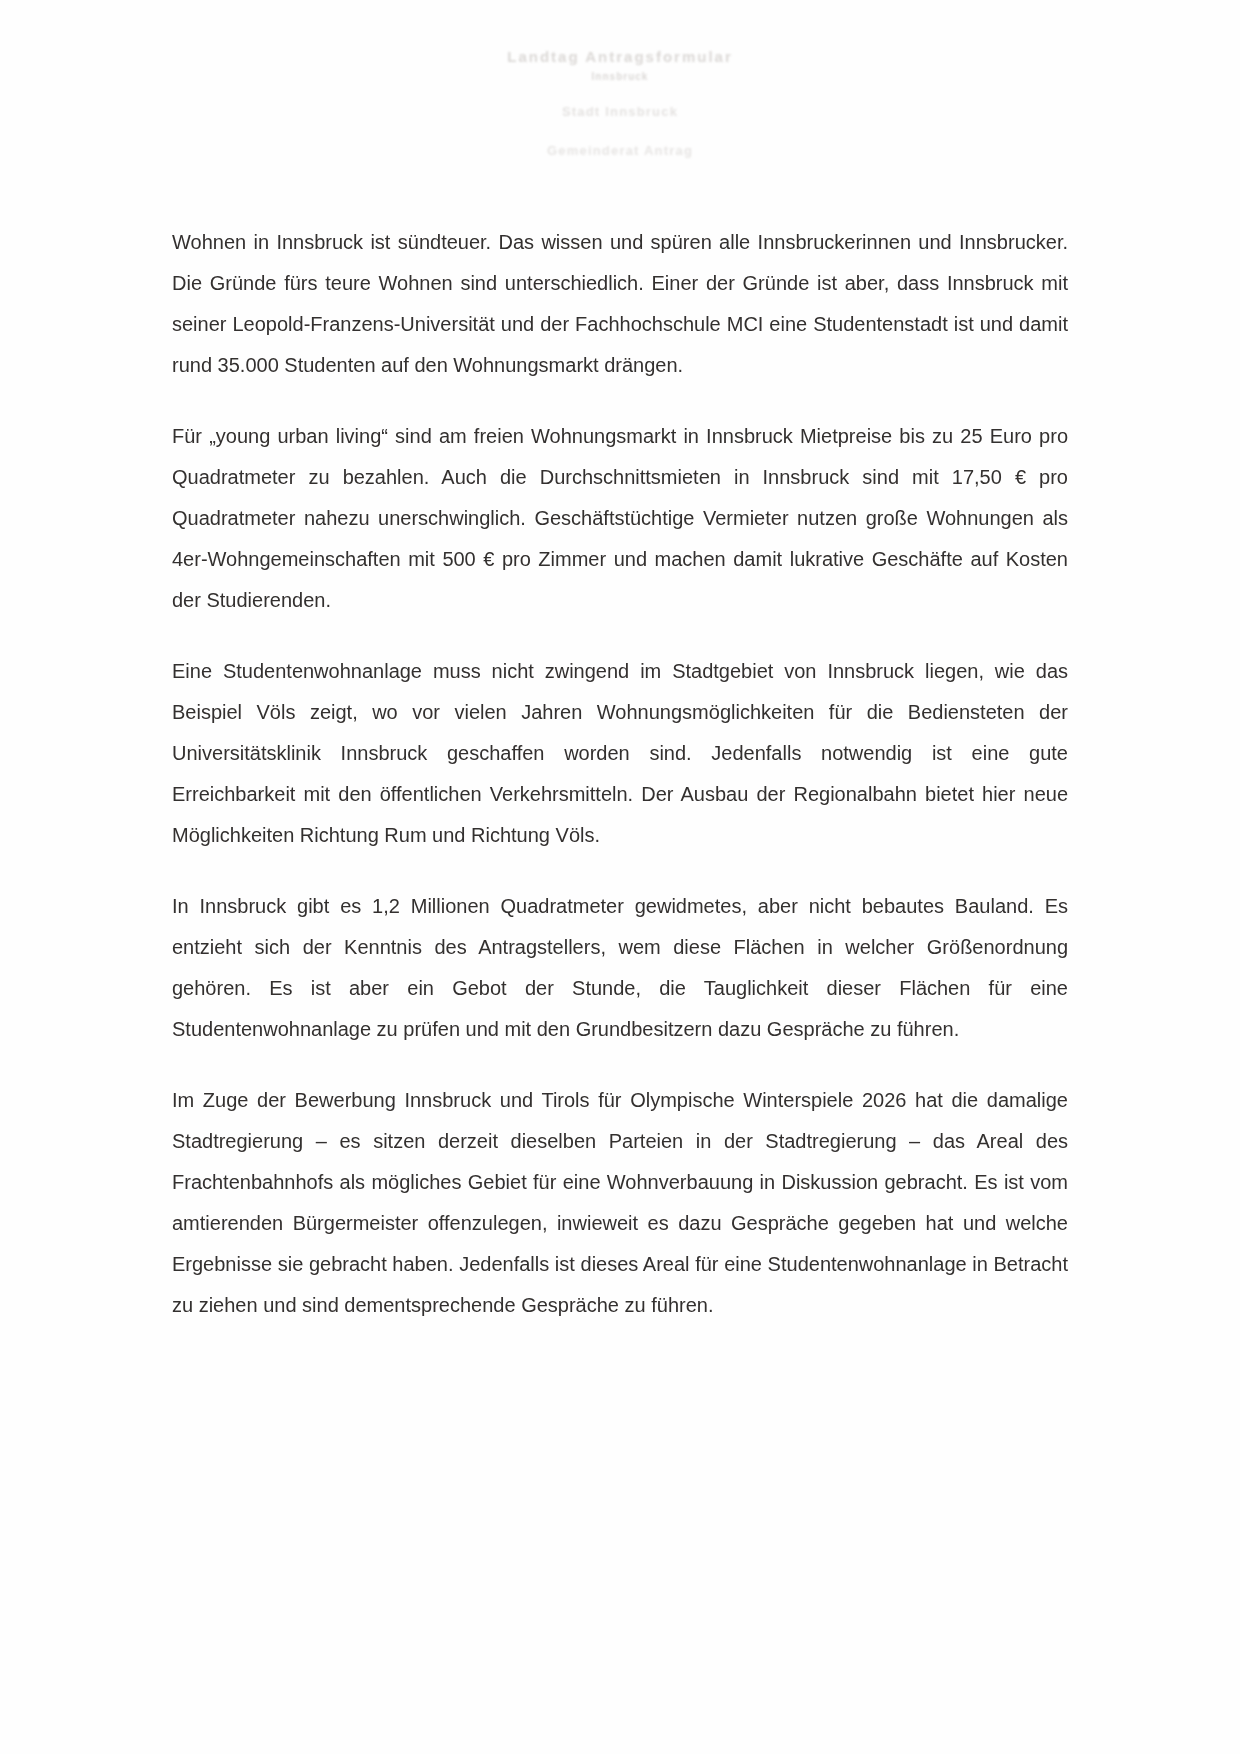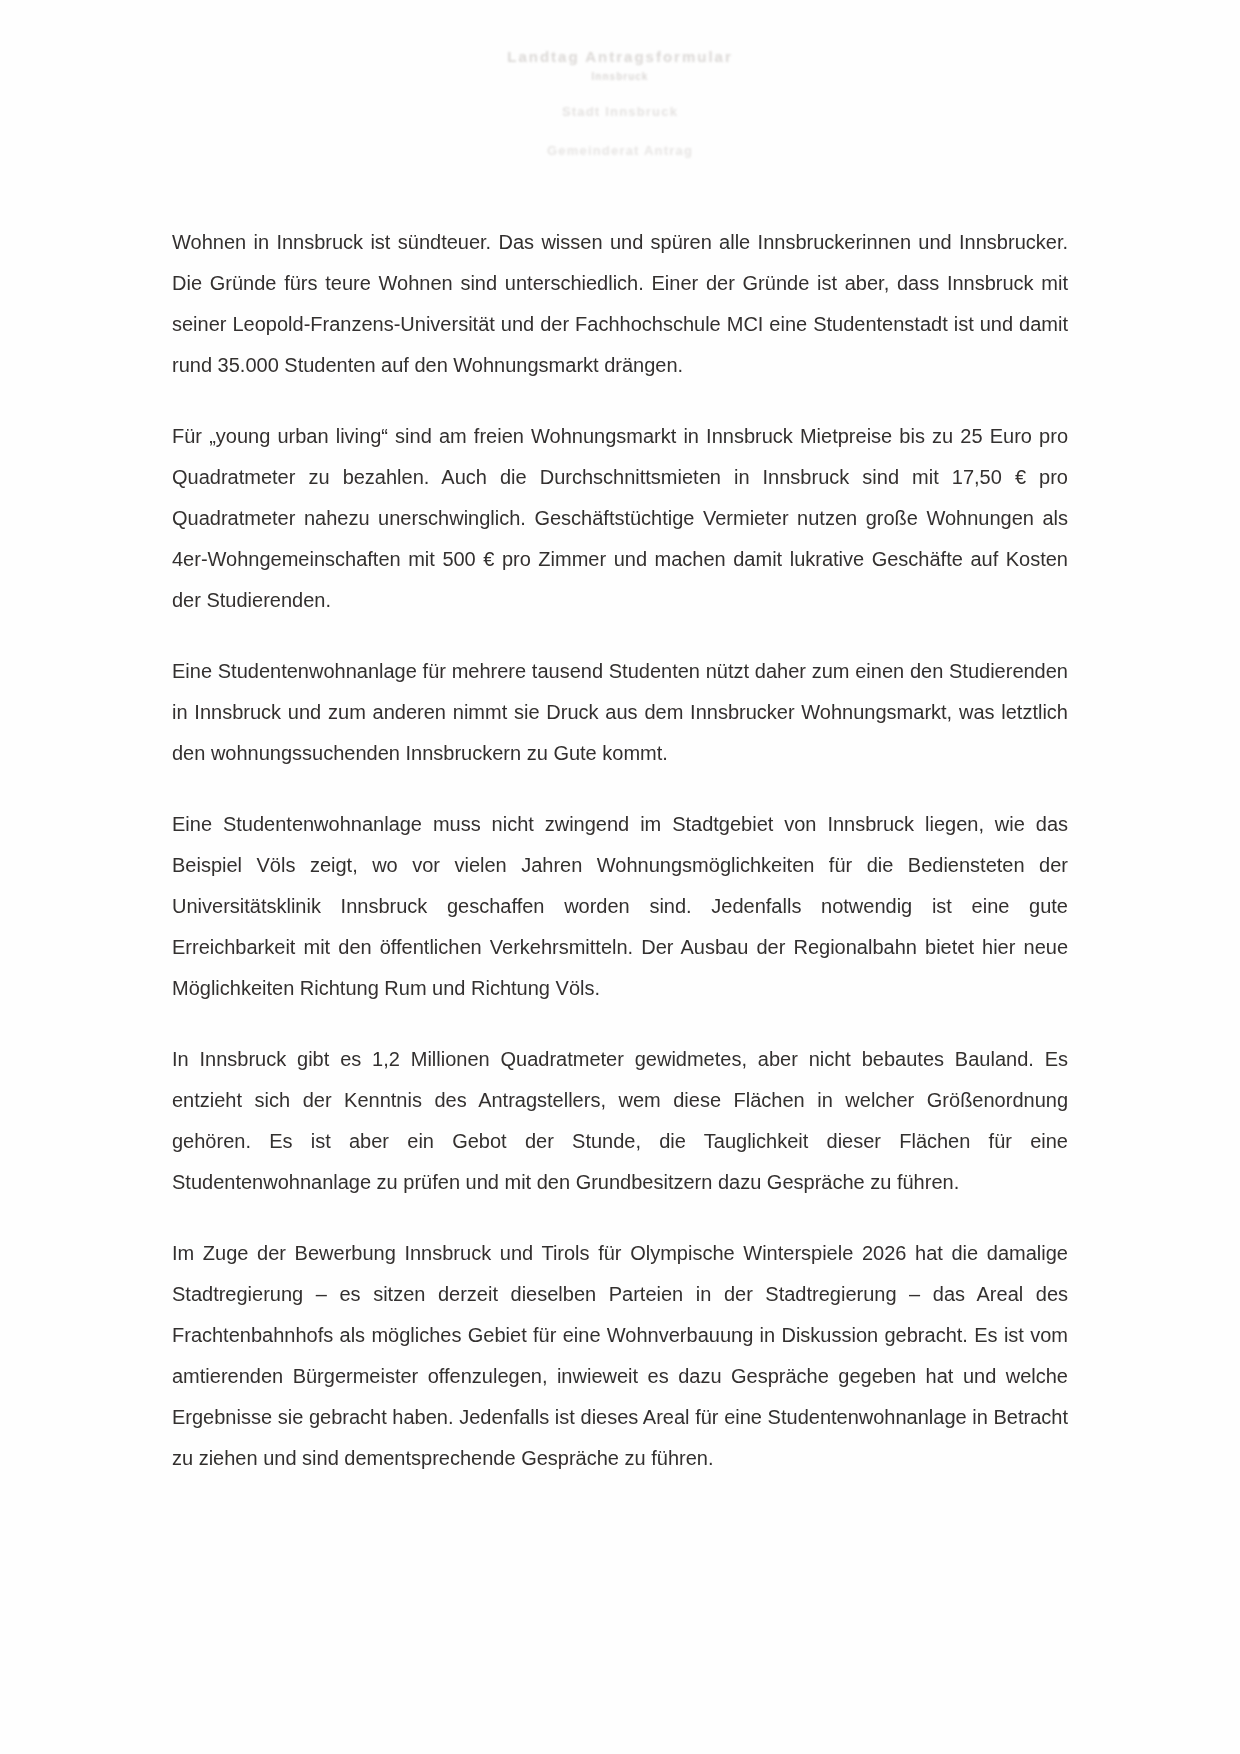--- a/index.html
+++ b/index.html
@@ -84,19 +84,18 @@
     <span class="ghost-line l1">Landtag Antragsformular</span>
     <span class="ghost-line l2">Innsbruck</span>
     <span class="ghost-line l3">Stadt Innsbruck</span>
     <span class="ghost-line l4">Gemeinderat Antrag</span>
   </div>
 
 
   <div class="body-text">
     <p class="para">Wohnen in Innsbruck ist sündteuer. Das wissen und spüren alle Innsbruckerinnen und Innsbrucker. Die Gründe fürs teure Wohnen sind unterschiedlich. Einer der Gründe ist aber, dass Innsbruck mit seiner Leopold-Franzens-Universität und der Fachhochschule MCI eine Studentenstadt ist und damit rund 35.000 Studenten auf den Wohnungsmarkt drängen.</p>
     <p class="para">Für „young urban living“ sind am freien Wohnungsmarkt in Innsbruck Mietpreise bis zu 25 Euro pro Quadratmeter zu bezahlen. Auch die Durchschnittsmieten in Innsbruck sind mit 17,50 € pro Quadratmeter nahezu unerschwinglich. Geschäftstüchtige Vermieter nutzen große Wohnungen als 4er-Wohngemeinschaften mit 500 € pro Zimmer und machen damit lukrative Geschäfte auf Kosten der Studierenden.</p>
-    <p class="para">Eine Studentenwohnanlage für mehrere tausend Studenten nützt daher zum einen den Studierenden in Innsbruck und zum anderen nimmt sie Druck aus dem Innsbrucker Wohnungsmarkt, was letztlich den wohnungssuchenden Innsbruckern zu Gute kommt.</p>
     <p class="para">Eine Studentenwohnanlage muss nicht zwingend im Stadtgebiet von Innsbruck liegen, wie das Beispiel Völs zeigt, wo vor vielen Jahren Wohnungsmöglichkeiten für die Bediensteten der Universitätsklinik Innsbruck geschaffen worden sind. Jedenfalls notwendig ist eine gute Erreichbarkeit mit den öffentlichen Verkehrsmitteln. Der Ausbau der Regionalbahn bietet hier neue Möglichkeiten Richtung Rum und Richtung Völs.</p>
     <p class="para">In Innsbruck gibt es 1,2 Millionen Quadratmeter gewidmetes, aber nicht bebautes Bauland. Es entzieht sich der Kenntnis des Antragstellers, wem diese Flächen in welcher Größenordnung gehören. Es ist aber ein Gebot der Stunde, die Tauglichkeit dieser Flächen für eine Studentenwohnanlage zu prüfen und mit den Grundbesitzern dazu Gespräche zu führen.</p>
     <p class="para last">Im Zuge der Bewerbung Innsbruck und Tirols für Olympische Winterspiele 2026 hat die damalige Stadtregierung – es sitzen derzeit dieselben Parteien in der Stadtregierung – das Areal des Frachtenbahnhofs als mögliches Gebiet für eine Wohnverbauung in Diskussion gebracht. Es ist vom amtierenden Bürgermeister offenzulegen, inwieweit es dazu Gespräche gegeben hat und welche Ergebnisse sie gebracht haben. Jedenfalls ist dieses Areal für eine Studentenwohnanlage in Betracht zu ziehen und sind dementsprechende Gespräche zu führen.</p>
   </div>
 
 </div>
 
 </body></html>

